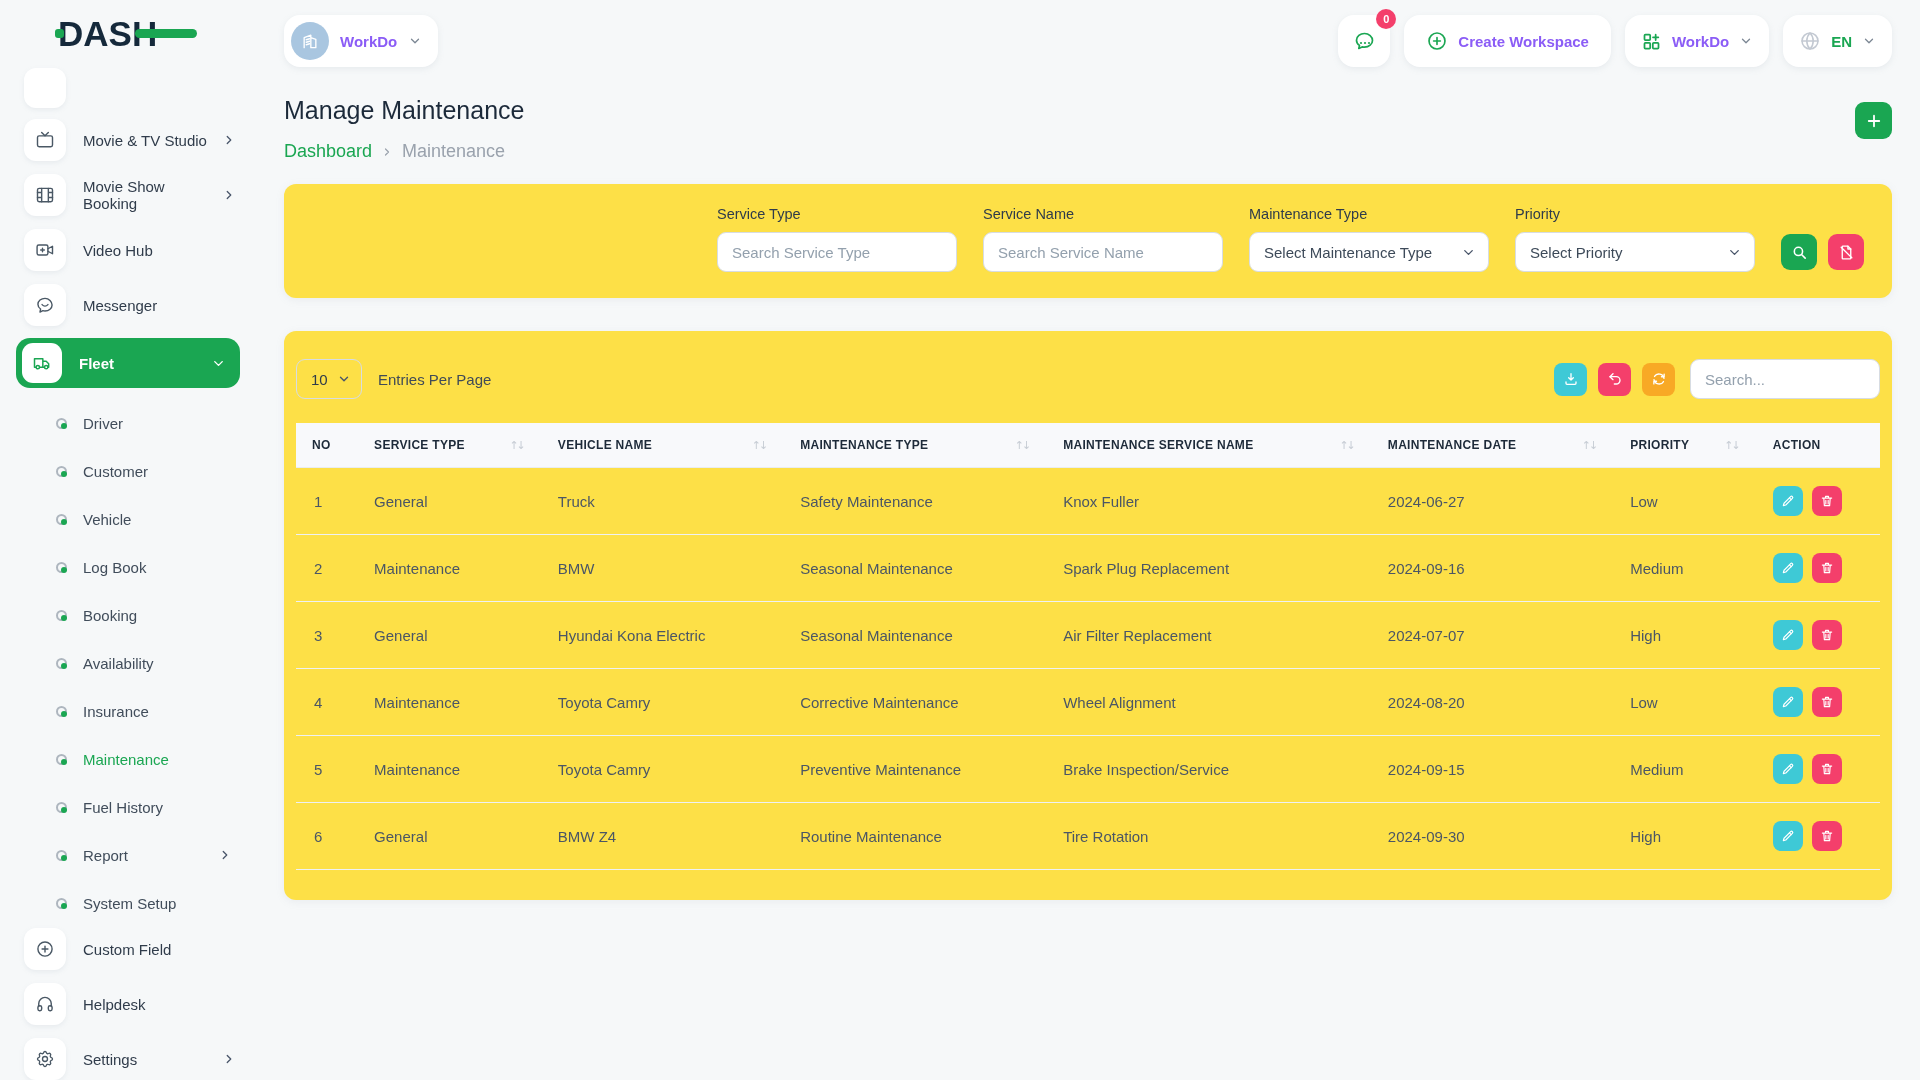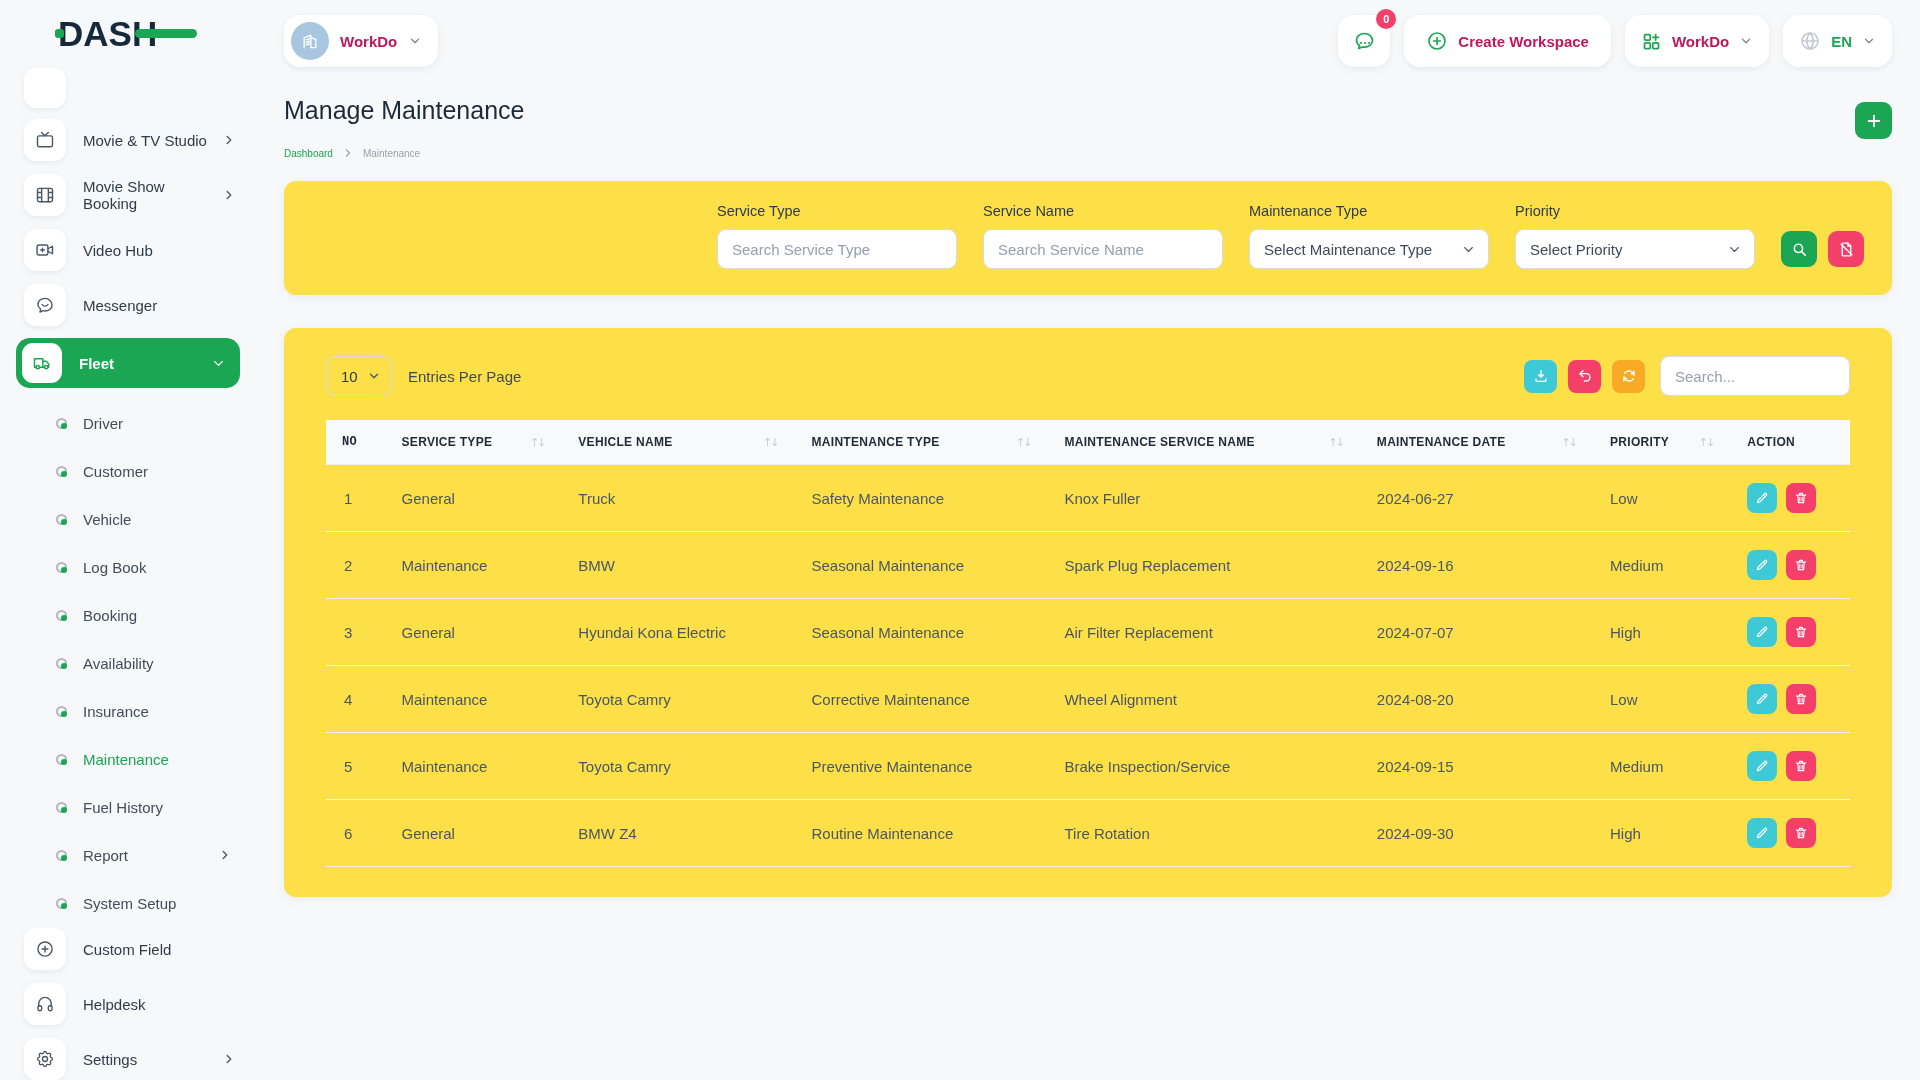--- a/index.html
+++ b/index.html
@@ -42,42 +42,42 @@
   .sub-item.active .sub-label { color:#1aa652; }
   .sub-item .nav-chev { margin-right:8px; }
 
   
   .main { flex:1 1 auto; display:flex; flex-direction:column; }
   .topbar { height:72px; display:flex; align-items:center; padding:10px 28px 0 24px; gap:14px; }
   .pill { display:flex; align-items:center; background:#fff; border:none; border-radius:16px; height:52px;
           box-shadow:0 2px 6px rgba(150,160,175,.15); cursor:pointer; font-family:inherit; }
   .ws-pill { padding:0 16px 0 7px; gap:11px; }
   .avatar { width:38px; height:38px; border-radius:50%; background:#a9c6e0; display:flex; align-items:center; justify-content:center; color:#fff; }
-  .pill-label { font-size:15px; font-weight:700; color:#be185d; }
+  .pill-label { font-size:15px; font-weight:700; color:#8b5cf6; }
   .chev-sm { color:#7c8794; }
   .topbar-spacer { flex:1 1 auto; }
   .icon-btn { position:relative; width:52px; height:52px; border-radius:16px; background:#fff; border:none;
               box-shadow:0 2px 6px rgba(150,160,175,.15); display:flex; align-items:center; justify-content:center; cursor:pointer; }
   .icon-btn svg { color:#1aa652; }
   .badge { position:absolute; top:-6px; right:-6px; min-width:20px; height:20px; border-radius:10px; background:#f43f6b;
            color:#fff; font-size:11px; font-weight:700; display:flex; align-items:center; justify-content:center; padding:0 5px; }
   .create-pill { padding:0 22px; gap:10px; }
   .create-pill svg { color:#1aa652; }
   .wsmenu-pill { padding:0 16px; gap:10px; }
   .wsmenu-pill .grid-ic { color:#1aa652; }
   .lang-pill { padding:0 16px; gap:10px; }
   .lang-pill .globe-ic { color:#c3c9d2; }
   .lang-label { font-size:15px; font-weight:700; color:#1aa652; }
 
   
   .content { padding:0 28px 0 24px; }
   .page-head { display:flex; align-items:center; margin-top:24px; }
   .page-head-left { flex:1 1 auto; }
   h1.page-title { font-size:25px; font-weight:400; color:#1c2a3a; }
-  .breadcrumb { display:flex; align-items:center; gap:9px; margin-top:22px; font-size:10px; }
+  .breadcrumb { display:flex; align-items:center; gap:9px; margin-top:16px; font-size:18px; }
   .bc-link { color:#1aa652; cursor:pointer; }
   .bc-sep { color:#9aa2ad; }
   .bc-current { color:#9aa2ad; }
   .add-btn { width:37px; height:37px; border:none; border-radius:9px; background:#1aa652; color:#fff;
              display:flex; align-items:center; justify-content:center; cursor:pointer; align-self:flex-start; margin-top:6px; }
 
   .card { background:#fde047; border-radius:12px; box-shadow:0 2px 8px rgba(150,160,175,.12); }
   .filter-card { margin-top:22px; padding:22px 28px 26px; }
   .filter-row { display:flex; justify-content:flex-end; align-items:flex-end; gap:26px; }
   .field { width:240px; }
@@ -89,41 +89,41 @@
             display:flex; align-items:center; justify-content:space-between; font-size:15px; color:#3d4a59; cursor:pointer; background:#fff; }
   .select .chev-sm { color:#49566a; }
   .sq-btn { width:36px; height:36px; border:none; border-radius:9px; display:flex; align-items:center; justify-content:center;
             color:#fff; cursor:pointer; flex-shrink:0; }
   .btn-green { background:#1aa652; }
   .btn-pink { background:#f43f6b; }
   .btn-teal { background:#3ec9d6; }
   .btn-orange { background:#f8a925; }
   .filter-actions { display:flex; gap:11px; margin-bottom:2px; }
 
-  .table-card { margin-top:33px; padding:28px 42px 30px; }
+  .table-card { margin-top:33px; padding:28px 12px 30px; }
   .table-toolbar { display:flex; align-items:center; }
   .entries-select { width:66px; height:40px; border:1px solid #d7dce2; border-radius:9px; padding:0 10px 0 14px;
                     display:flex; align-items:center; justify-content:space-between; font-size:15px; color:#2f3b4a; cursor:pointer; }
   .entries-label { margin-left:16px; font-size:15px; color:#404b57; }
   .toolbar-spacer { flex:1 1 auto; }
   .tool-btn { width:33px; height:33px; border:none; border-radius:8px; display:flex; align-items:center; justify-content:center;
               color:#fff; cursor:pointer; margin-left:11px; }
   .search-input { width:190px; height:40px; margin-left:15px; border:1px solid #d7dce2; border-radius:9px; padding:0 14px;
                   font-size:15px; color:#3d4a59; font-family:inherit; outline:none; }
   .search-input::placeholder { color:#93a0ad; }
 
   table.data-table { width:100%; border-collapse:collapse; margin-top:24px; }
   .data-table thead th { background:#f8f9fb; text-align:left; font-size:12px; font-weight:700; letter-spacing:.3px;
                          color:#1d2a39; padding:15px 10px; border-bottom:1px solid #e9edf0; white-space:nowrap; }
   .th-inner { display:flex; align-items:center; }
   .sort-ic { margin-left:auto; font-family:"DejaVu Sans", sans-serif; font-size:11px; color:#c6ccd4; letter-spacing:-2px; padding-right:14px; font-weight:400; }
   .data-table thead th:first-child { padding-left:16px; }
   .data-table tbody td { font-size:15px; color:#4b5665; padding:18px 10px; border-bottom:1px solid #eef1f4; }
   .data-table tbody td:first-child { padding-left:18px; }
-  .col-no { width:4.3%;font-family:Liberation Mono, monospace; } .col-stype { width:11.6%; } .col-vname { width:15.3%; } .col-mtype { width:16.6%; }
+  .col-no { width:4.3%; } .col-stype { width:11.6%; } .col-vname { width:15.3%; } .col-mtype { width:16.6%; }
   .col-msname { width:20.5%; } .col-mdate { width:15.3%; } .col-prio { width:9.0%; } .col-action { width:7.4%; }
   .row-actions { display:flex; gap:9px; }
   .act-btn { width:30px; height:30px; border:none; border-radius:8px; display:flex; align-items:center; justify-content:center;
              color:#fff; cursor:pointer; }
 
   .table-footer { display:flex; align-items:center; margin-top:28px; }
   .showing-text { font-size:15px; color:#4b5665; flex:1 1 auto; }
   .pager { display:flex; align-items:stretch; border:1px solid #e3e7ec; border-radius:22px; overflow:hidden; background:#fff; height:42px; }
   .pager-btn { width:40px; border:none; background:#fff; display:flex; align-items:center; justify-content:center; color:#5f6b7a; cursor:pointer; }
   .pager-page { width:35px; background:#1aa652; color:#fff; font-size:16px; display:flex; align-items:center; justify-content:center; cursor:pointer; }

